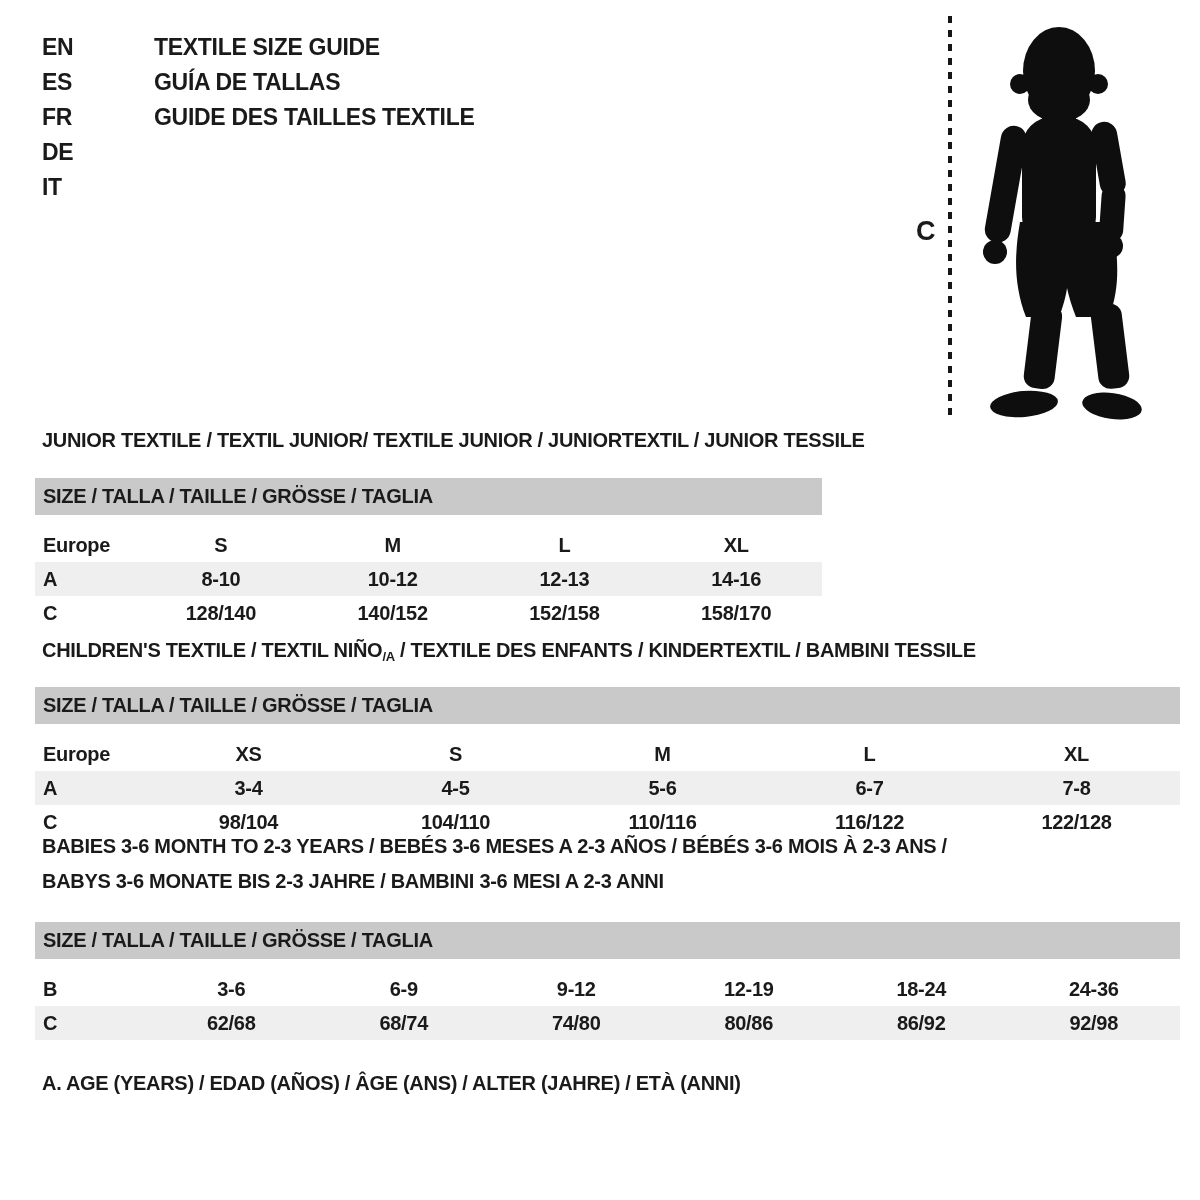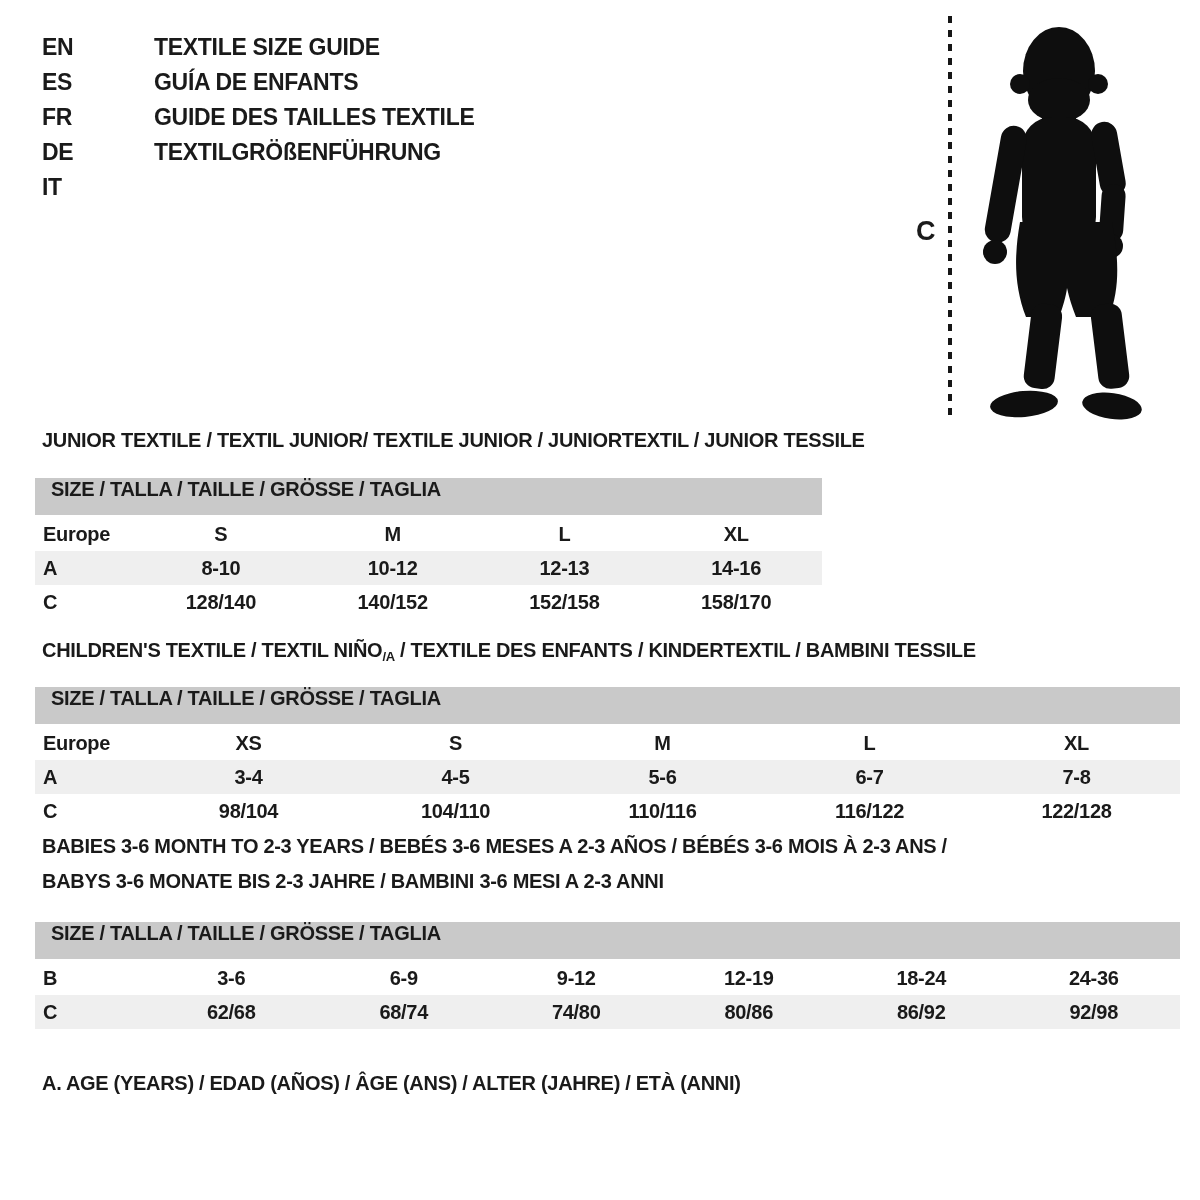--- a/index.html
+++ b/index.html
@@ -38,23 +38,23 @@
   .baby-svg { position: absolute; left: 62px; top: 14px; }
 
   
   .sec-title { position: absolute; left: 42px; font-size: 20px; white-space: nowrap; text-align: right; }
   .sec-title .sub { font-size: 13px; vertical-align: -4px; }
 
   
   .tbl { position: absolute; left: 35px; }
   .tbl .bar {
     height: 37px; background: var(--bar);
-    display: flex; align-items: flex-start;
-    padding-left: 16px; font-size: 20px;
-    margin-bottom: 2px;
+    display: flex; align-items: center;
+    padding-left: 8px; font-size: 20px;
+    margin-bottom: 13px;
   }
   .trow { display: grid; height: 34px; align-items: center; font-size: 20px; }
   .trow .lbl { padding-left: 8px; }
   .trow .cell { text-align: center; }
   .trow.shaded { background: var(--shade); }
   .tbl.junior { width: 787px; }
   .tbl.junior .trow { grid-template-columns: 100px repeat(4, 1fr); }
   .tbl.children, .tbl.babies { width: 1145px; }
   .tbl.children .trow { grid-template-columns: 110px repeat(5, 1fr); }
   .tbl.babies .trow { grid-template-columns: 110px repeat(6, 1fr); }
@@ -68,29 +68,28 @@
 
 <div class="canvas">
 
   <section class="lang-list">
     <div class="lang-row">
       <span class="lang-code">EN</span>
       <span class="lang-label">TEXTILE SIZE GUIDE</span>
     </div>
     <div class="lang-row">
       <span class="lang-code">ES</span>
-      <span class="lang-label">GUÍA DE ENFANTS</span>
+      <span class="lang-label">GUÍA DE TALLAS</span>
     </div>
     <div class="lang-row">
       <span class="lang-code">FR</span>
       <span class="lang-label">GUIDE DES TAILLES TEXTILE</span>
     </div>
     <div class="lang-row">
       <span class="lang-code">DE</span>
-      <span class="lang-label">TEXTILGRÖßENFÜHRUNG</span>
     </div>
     <div class="lang-row">
       <span class="lang-code">IT</span>
     </div>
   </section>
 
   <div class="figure">
     <span class="c-marker">C</span>
     <div class="dash-line"></div>
     <svg class="baby-svg" width="180" height="406" viewBox="0 0 180 406" xmlns="http://www.w3.org/2000/svg">

